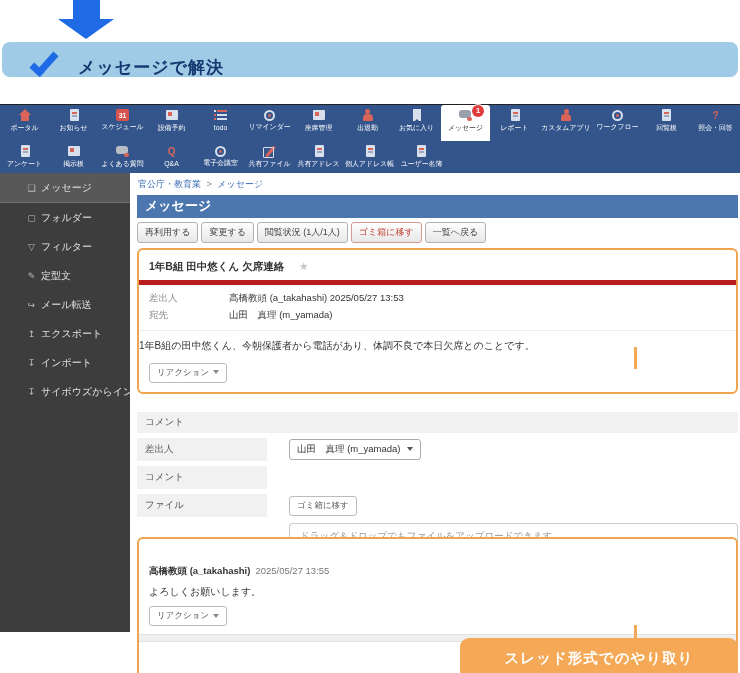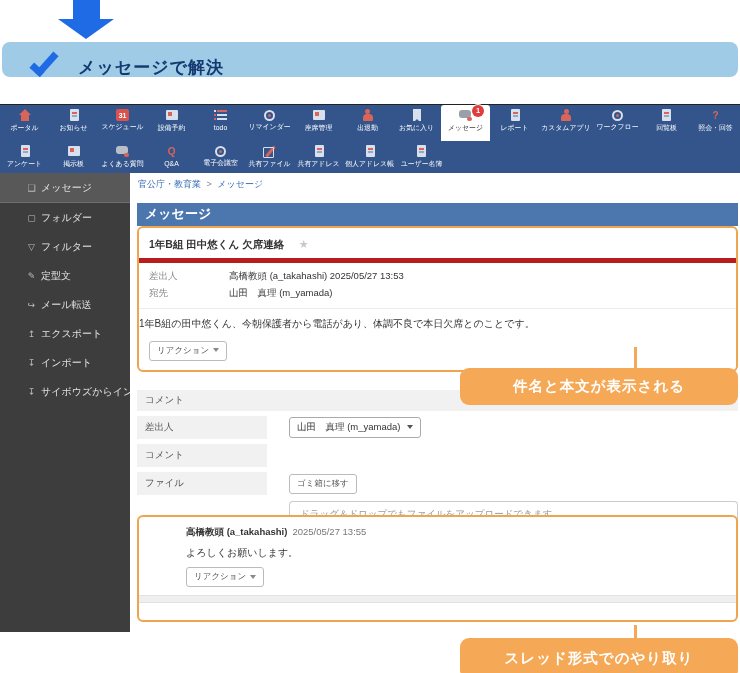--- a/index.html
+++ b/index.html
@@ -55,21 +55,21 @@
   .nav-item.active .ic-bubble::before { background:#9aa0ab; }
 
   
   #app-body { display:flex; height:459px; }
   #sidebar { width:130px; background:#3D3D3D; color:#ddd; flex-shrink:0; }
   .side-item { height:29px; line-height:29px; padding-left:25px; font-size:10px; white-space:nowrap; overflow:hidden; cursor:pointer; color:#e3e3e3; }
   .side-item .side-ic { display:inline-block; width:13px; color:#bdbdbd; font-size:9px; margin-right:3px; text-align:center; }
   .side-item.active { background:#585858; border-bottom:1px solid #6e6e6e; height:30px; }
 
   #content { flex:1; background:#fff; position:relative; padding:4px 2px 0 7px; }
-  #breadcrumb { font-size:9px; color:#3B6DB5; margin:1px 0 12px 1px; }
+  #breadcrumb { font-size:9px; color:#3B6DB5; margin:1px 0 4px 1px; }
   #breadcrumb .sep { color:#888; margin:0 3px; }
   #titlebar { background:#4C77AE; color:#fff; font-size:13px; font-weight:bold; padding:2px 8px 3px; }
   #toolbar { display:flex; gap:3px; margin:4px 0 5px; }
   .btn { font-size:9px; padding:3px 7px; background:linear-gradient(#fefefe,#e7e7e7); border:1px solid #b2b2b2; border-radius:3px; color:#444; cursor:pointer; white-space:nowrap; }
   .btn-danger { color:#C0392B; border-color:#d6998e; }
   .mini-btn { display:inline-block; font-size:8.5px; padding:3px 7px; background:#fff; border:1px solid #bbb; border-radius:3px; color:#555; cursor:pointer; }
   .mini-btn .caret { display:inline-block; width:0; height:0; border-left:3px solid transparent; border-right:3px solid transparent; border-top:4px solid #888; margin-left:4px; vertical-align:middle; }
 
   
   .ocard { border:2px solid #F0A44E; border-radius:6px; background:#fff; }
@@ -93,21 +93,21 @@
   .selectbox { display:inline-block; border:1px solid #aaa; border-radius:3px; background:#fff; font-size:9.5px; color:#333; padding:3px 7px; cursor:pointer; }
   .selectbox .caret { display:inline-block; width:0; height:0; border-left:3.5px solid transparent; border-right:3.5px solid transparent; border-top:4px solid #555; margin-left:7px; vertical-align:middle; }
   #comment-textarea { width:100%; height:34px; border:1px solid #c5c5c5; border-radius:3px; margin-top:4px; resize:none; position:relative; background:#fff; }
   .resize-grip { position:absolute; right:4px; bottom:2px; width:7px; height:7px;
     background:linear-gradient(135deg,transparent 50%,#aaa 50%,#aaa 57%,transparent 57%,transparent 70%,#aaa 70%,#aaa 77%,transparent 77%); }
   #return-btn { position:absolute; right:0; top:0; width:16px; height:15px; border:1px solid #bbb; border-radius:2px; background:#fafafa; color:#888; font-size:9px; line-height:13px; text-align:center; cursor:pointer; }
   #dropzone { margin-left:152px; margin-top:6px; border:1px solid #ccc; border-radius:4px 4px 0 0; border-bottom:none; height:40px; padding:6px 10px; font-size:9.5px; color:#9a9a9a; background:#fff; }
 
   
   #thread-card { position:relative; z-index:2; margin-top:-26px; }
-  .entry { padding:9px 10px 8px;margin-left:37px; }
+  .entry { padding:26px 10px 8px; }
   .entry-head { font-size:9.5px; }
   .entry-author { font-weight:bold; color:#333; }
   .entry-time { color:#777; margin-left:5px; }
   .entry-body { font-size:10px; color:#333; line-height:1.55; margin:6px 0 7px; }
   .entry-actions { display:flex; gap:4px; }
   .entry-divider { height:8px; background:#efefef; border-top:1px solid #e2e2e2; border-bottom:1px solid #e2e2e2; }
 
   
   .conn { position:absolute; left:634px; width:3px; background:#F5A855; z-index:5; }
   #conn1 { top:347px; height:22px; }
@@ -249,20 +249,27 @@
 
       <div id="content">
         <div id="breadcrumb">
           <span>官公庁・教育業</span>
           <span class="sep">&gt;</span>
           <span>メッセージ</span>
         </div>
 
         <div id="titlebar">メッセージ</div>
 
+        <div id="toolbar">
+            <button class="btn">再利用する</button>
+            <button class="btn">変更する</button>
+            <button class="btn">閲覧状況 (1人/1人)</button>
+            <button class="btn btn-danger">ゴミ箱に移す</button>
+            <button class="btn">一覧へ戻る</button>
+          </div>
 
         <div class="ocard" id="msg-card">
           <div id="msg-head">
             <span id="msg-subject">1年B組 田中悠くん 欠席連絡</span>
             <span id="msg-star">★</span>
           </div>
           <div id="msg-meta">
             <div class="meta-row">
               <span class="meta-label">差出人</span>
               <span class="meta-value">高橋教頭 (a_takahashi)  2025/05/27 13:53</span>
@@ -315,17 +322,16 @@
               </div>
             </div>
             <div class="entry-divider"></div>
             <div class="entry"></div>
           </div>
       </div>
     </div>
   </div>
 
   <div class="conn" id="conn1"></div>
-  <div class="callout" id="callout1">件名と本文が表示される</div>
   <div class="conn" id="conn2"></div>
   <div class="callout" id="callout2">スレッド形式でのやり取り</div>
 
 </div>
 
 </body></html>

